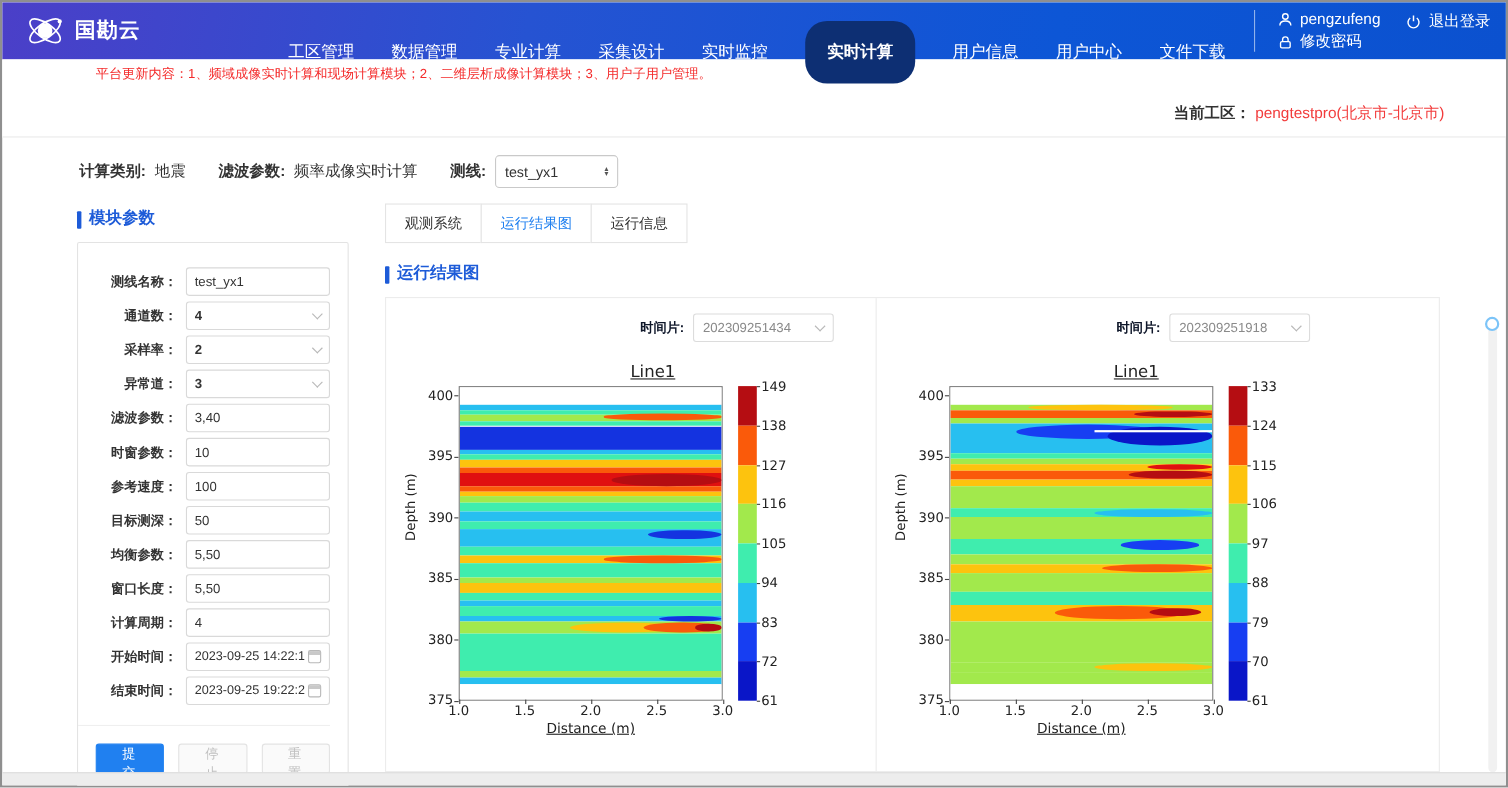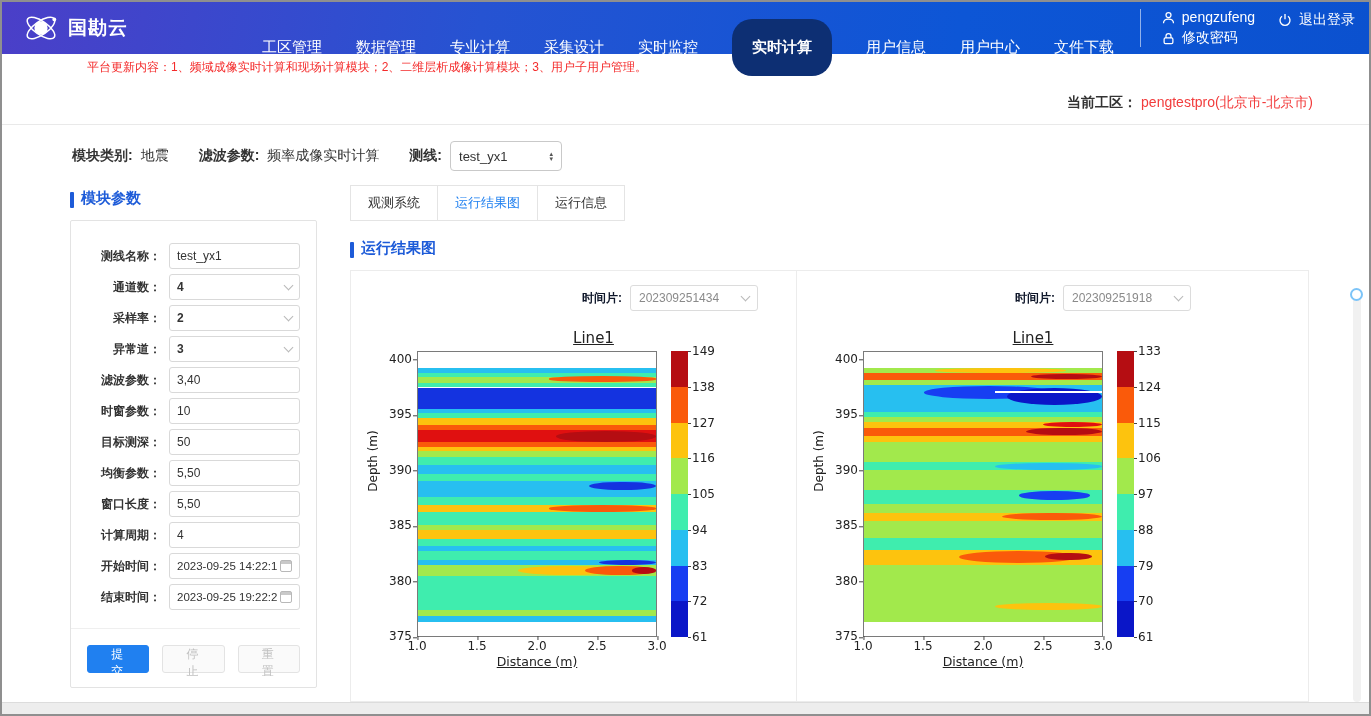--- a/index.html
+++ b/index.html
@@ -155,21 +155,21 @@
   </div>
 
   <div class="notice">平台更新内容：1、频域成像实时计算和现场计算模块；2、二维层析成像计算模块；3、用户子用户管理。</div>
 
   <div class="workarea-row">
     <span class="workarea-label">当前工区：</span>
     <span class="workarea-value">pengtestpro(北京市-北京市)</span>
   </div>
 
   <div class="filter-row">
-    <span class="f-label">模块类别:</span>
+    <span class="f-label">计算类别:</span>
     <span class="f-value">地震</span>
     <span class="f-label">滤波参数:</span>
     <span class="f-value">频率成像实时计算</span>
     <span class="f-label">测线:</span>
     <div class="line-select">
       <span>test_yx1</span>
       <span class="updown">
           <span>▴</span>
           <span>▾</span>
         </span>
@@ -214,20 +214,26 @@
             <div class="field-row">
               <span class="field-label">滤波参数：</span>
               <div class="control">
                 <span class="val">3,40</span>
               </div>
             </div>
             <div class="field-row">
               <span class="field-label">时窗参数：</span>
               <div class="control">
                 <span class="val">10</span>
+              </div>
+            </div>
+            <div class="field-row">
+              <span class="field-label">参考速度：</span>
+              <div class="control">
+                <span class="val">100</span>
               </div>
             </div>
             <div class="field-row">
               <span class="field-label">目标测深：</span>
               <div class="control">
                 <span class="val">50</span>
               </div>
             </div>
             <div class="field-row">
               <span class="field-label">均衡参数：</span>

